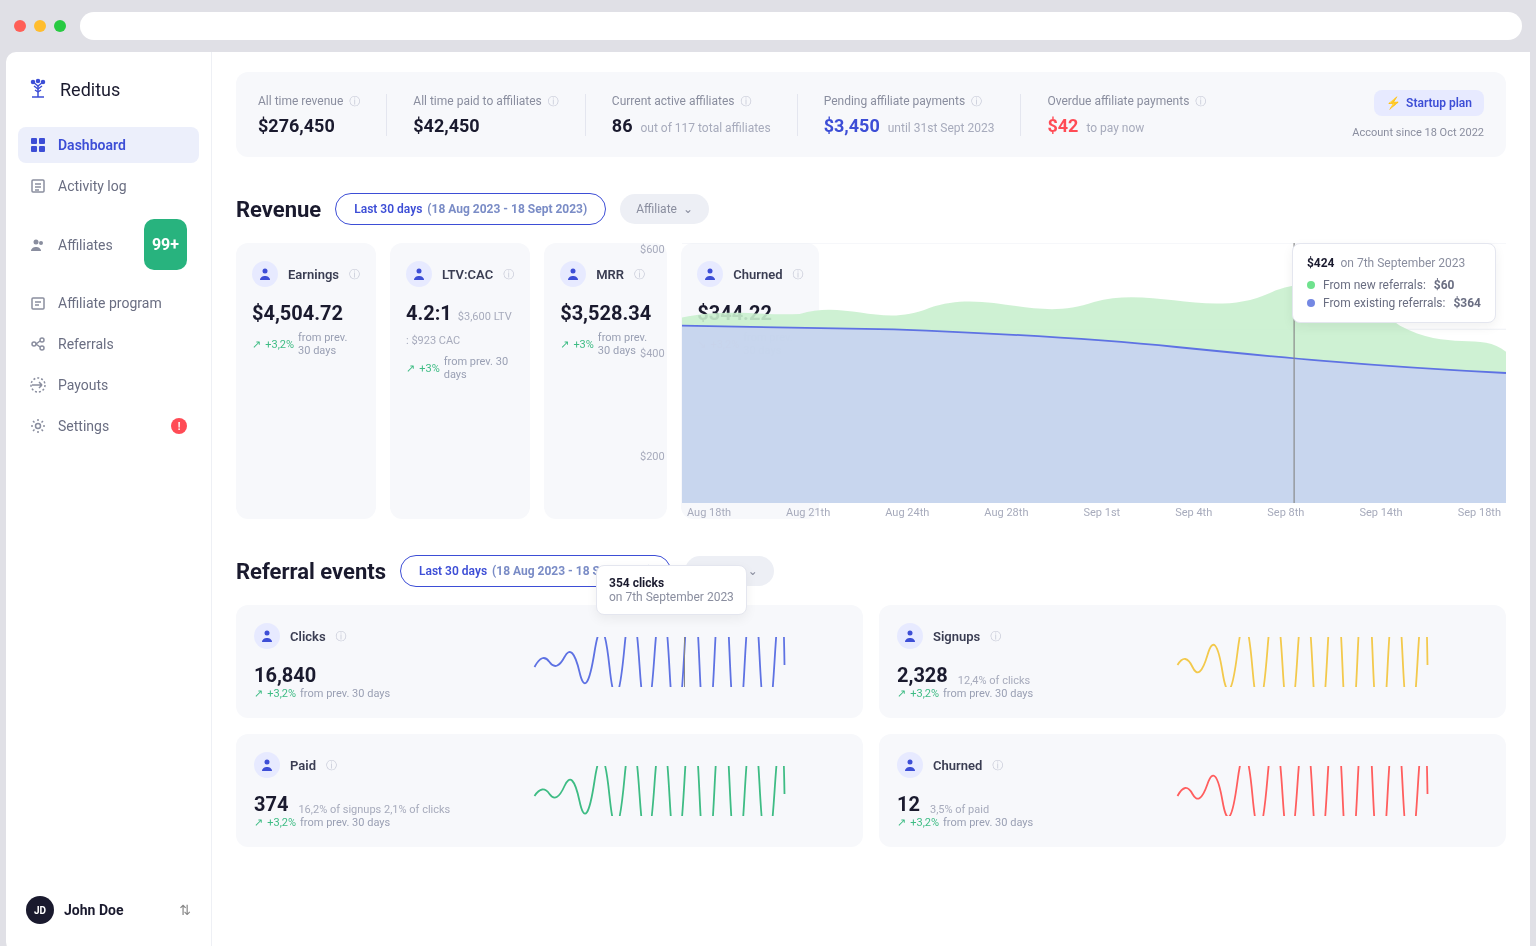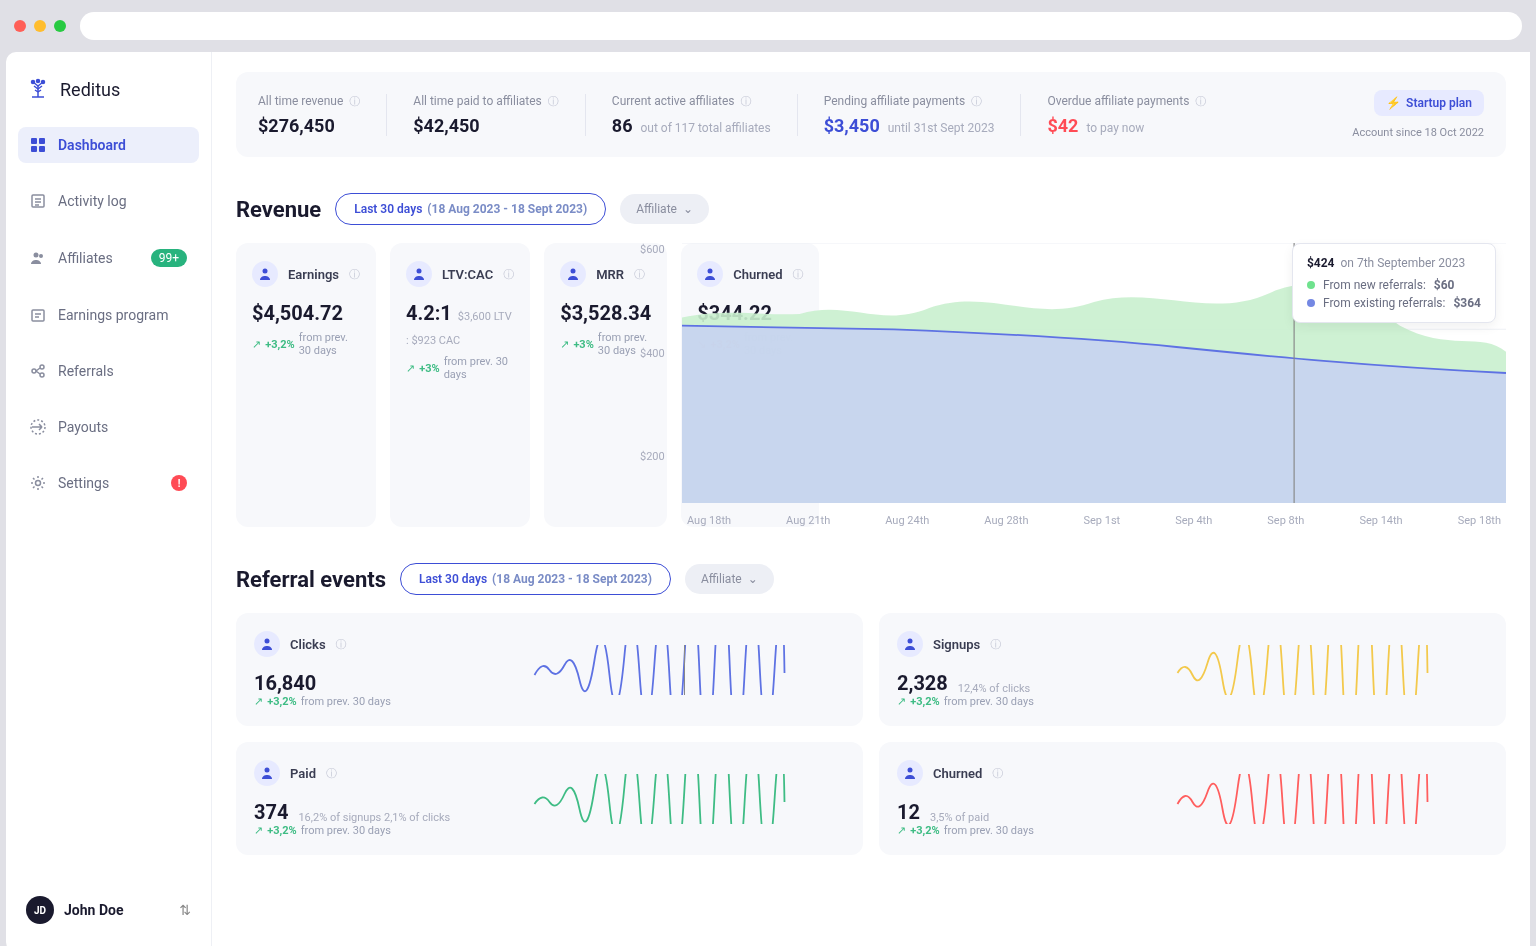--- a/index.html
+++ b/index.html
@@ -9,25 +9,25 @@
 .traffic-lights{display:flex;gap:8px}
 .traffic-light{width:12px;height:12px;border-radius:50%}
 .tl-red{background:#ff5f57}
 .tl-yellow{background:#ffbd2e}
 .tl-green{background:#28ca42}
 .url-bar{flex:1;height:28px;background:#fff;border-radius:14px}
 .app{display:flex;background:#fff;border-radius:10px;margin:0 6px 6px;min-height:900px}
 .sidebar{width:206px;border-right:1px solid #EEF0F5;display:flex;flex-direction:column;padding:20px 12px}
 .brand{display:flex;align-items:center;gap:10px;padding:4px 8px 24px}
 .brand-name{font-weight:400;font-size:18px;color:#1a1a2e}
-.nav{display:flex;flex-direction:column;gap:20px}
+.nav{display:flex;flex-direction:column;gap:5px}
 .nav-item{display:flex;align-items:center;gap:12px;padding:10px 12px;border-radius:8px;color:#6a6e82;cursor:pointer;font-size:14px;position:relative}
 .nav-item.active{background:#ECEFFB;color:#3D4ED6;font-weight:600}
 .nav-item .icon{width:16px;height:16px;display:inline-flex;align-items:center;justify-content:center}
-.badge-green{background:#28b37e;color:#fff;font-size:12px;font-weight:400;padding:2px 8px;border-radius:10px;margin-left:auto}
+.badge-green{background:#28b37e;color:#fff;font-size:16px;font-weight:700;padding:16px 8px;border-radius:10px;margin-left:auto}
 .badge-red-dot{width:16px;height:16px;background:#ff4b55;border-radius:50%;margin-left:auto;display:flex;align-items:center;justify-content:center;color:#fff;font-size:10px;font-weight:700}
 .sidebar-footer{margin-top:auto;display:flex;align-items:center;gap:10px;padding:8px}
 .avatar{width:28px;height:28px;border-radius:50%;background:#1a1a2e;color:#fff;display:flex;align-items:center;justify-content:center;font-size:10px;font-weight:700}
 .user-name{font-weight:700;font-size:14px}
 .user-toggle{margin-left:auto;color:#888}
 .main{flex:1;padding:20px 24px;background:#fff}
 .top-metrics{background:#F7F8FB;border-radius:12px;padding:18px 22px;display:flex;align-items:center;gap:0}
 .metric{padding-right:26px}
 .metric + .metric{border-left:1px solid #E4E6EF;padding-left:26px}
 .metric-label{font-size:12px;color:#8A8E9F;display:flex;align-items:center;gap:6px}
@@ -47,39 +47,39 @@
 .revenue-body{display:flex;gap:20px}
 .stat-grid{display:grid;grid-template-columns:1fr 1fr 1fr 1fr;gap:14px;width:390px}
 .stat-card{background:#F7F8FB;border-radius:12px;padding:18px 16px}
 .stat-head{display:flex;align-items:center;gap:10px;margin-bottom:14px}
 .stat-icon{width:26px;height:26px;border-radius:50%;background:#E7EAFF;display:flex;align-items:center;justify-content:center}
 .stat-name{font-size:13px;font-weight:600;color:#3a3d52}
 .info-icon{color:#C5C8D6;font-size:11px}
 .stat-value{font-size:20px;font-weight:700;margin-bottom:6px}
 .stat-value .sub{font-size:11px;font-weight:400;color:#A7ABBC;margin-left:6px}
 .stat-change{font-size:11px;color:#9aa0b4;display:flex;align-items:center;gap:4px}
-.stat-change .pct{color:#3EBC84;font-weight:700}
+.stat-change .pct{color:#3EBC84;font-weight:400}
 .stat-change .pct.down{color:#ff4b55}
 .revenue-chart{flex:1;position:relative}
 .chart-svg{width:100%;height:260px}
 .chart-tooltip{position:absolute;top:0;right:10px;background:#fff;border:1px solid #E4E6EF;border-radius:8px;padding:12px 14px;box-shadow:0 4px 12px rgba(0,0,0,.06);font-size:12px}
 .tooltip-title{font-weight:700;margin-bottom:8px}
 .tooltip-title .date{font-weight:400;color:#8A8E9F;margin-left:6px}
 .tooltip-row{display:flex;align-items:center;gap:8px;color:#6a6e82;margin-top:4px}
 .dot{width:8px;height:8px;border-radius:50%}
 .dot.green{background:#6fe28e}
 .dot.blue{background:#7488e3}
 .referral-grid{display:grid;grid-template-columns:1fr 1fr;gap:16px}
 .ref-card{background:#F7F8FB;border-radius:12px;padding:18px;display:flex;gap:20px;align-items:center;position:relative}
 .ref-left{flex:0 0 200px}
 .ref-value{font-size:20px;font-weight:700;display:flex;align-items:flex-end;gap:10px}
 .ref-value .sub{font-size:11px;font-weight:400;color:#A7ABBC}
 .spark{flex:1;height:50px}
 .clicks-tooltip{position:absolute;top:-40px;left:360px;background:#fff;border:1px solid #E4E6EF;border-radius:8px;padding:10px 12px;box-shadow:0 4px 12px rgba(0,0,0,.06);font-size:12px;z-index:10}
-.x-labels{display:flex;justify-content:space-between;font-size:11px;color:#A7ABBC;margin-top:8px;padding:0 5px}
+.x-labels{display:flex;justify-content:space-between;font-size:11px;color:#A7ABBC;padding:0 5px}
 .y-labels{position:absolute;left:-6px;top:0;height:220px;display:flex;flex-direction:column;justify-content:space-between;font-size:11px;color:#A7ABBC}
 .chart-area{position:relative;margin-left:36px}
 </style>
 </head>
 <body>
 
 <div class="browser-frame">
   <div class="browser-bar">
     <div class="traffic-lights">
       <div class="traffic-light tl-red"></div>
@@ -138,21 +138,21 @@
           <span>Affiliates</span>
           <span class="badge-green">99+</span>
         </div>
         <div class="nav-item">
           <span class="icon">
               <svg width="16" height="16" viewBox="0 0 16 16" fill="none" stroke="#8A8E9F" stroke-width="1.5">
                 <rect x="2" y="3" width="12" height="11" rx="1"></rect>
                 <path d="M5 7h6M5 10h4"></path>
               </svg>
             </span>
-          <span>Earnings program</span>
+          <span>Affiliate program</span>
         </div>
         <div class="nav-item">
           <span class="icon">
               <svg width="16" height="16" viewBox="0 0 16 16" fill="none" stroke="#8A8E9F" stroke-width="1.5">
                 <circle cx="4" cy="8" r="2"></circle>
                 <circle cx="12" cy="4" r="2"></circle>
                 <circle cx="12" cy="12" r="2"></circle>
                 <path d="M6 8l4-3M6 8l4 3"></path>
               </svg>
             </span>
@@ -377,20 +377,24 @@
         <div class="section-header">
           <h2 class="section-title">Referral events</h2>
           <div class="pill"><span>Last 30 days</span> <span class="range">(18 Aug 2023 - 18 Sept 2023)</span></div>
           <div class="pill-grey">
               <span>Affiliate</span>
               <span>⌄</span>
             </div>
         </div>
         <div class="referral-grid">
           <div class="ref-card">
+            <div class="clicks-tooltip">
+              <div><b>354 clicks</b></div>
+              <div style="color:#8A8E9F">on 7th September 2023</div>
+            </div>
             <div class="ref-left">
               <div class="stat-head">
                   <span class="stat-icon">
                     <svg width="14" height="14" viewBox="0 0 14 14" fill="#3D4ED6">
                       <circle cx="7" cy="4" r="2.5"></circle>
                       <path d="M2 13c0-2.5 2.5-4 5-4s5 1.5 5 4z"></path>
                     </svg>
                   </span>
                   <span class="stat-name">Clicks</span>
                   <span class="info-icon">ⓘ</span>

